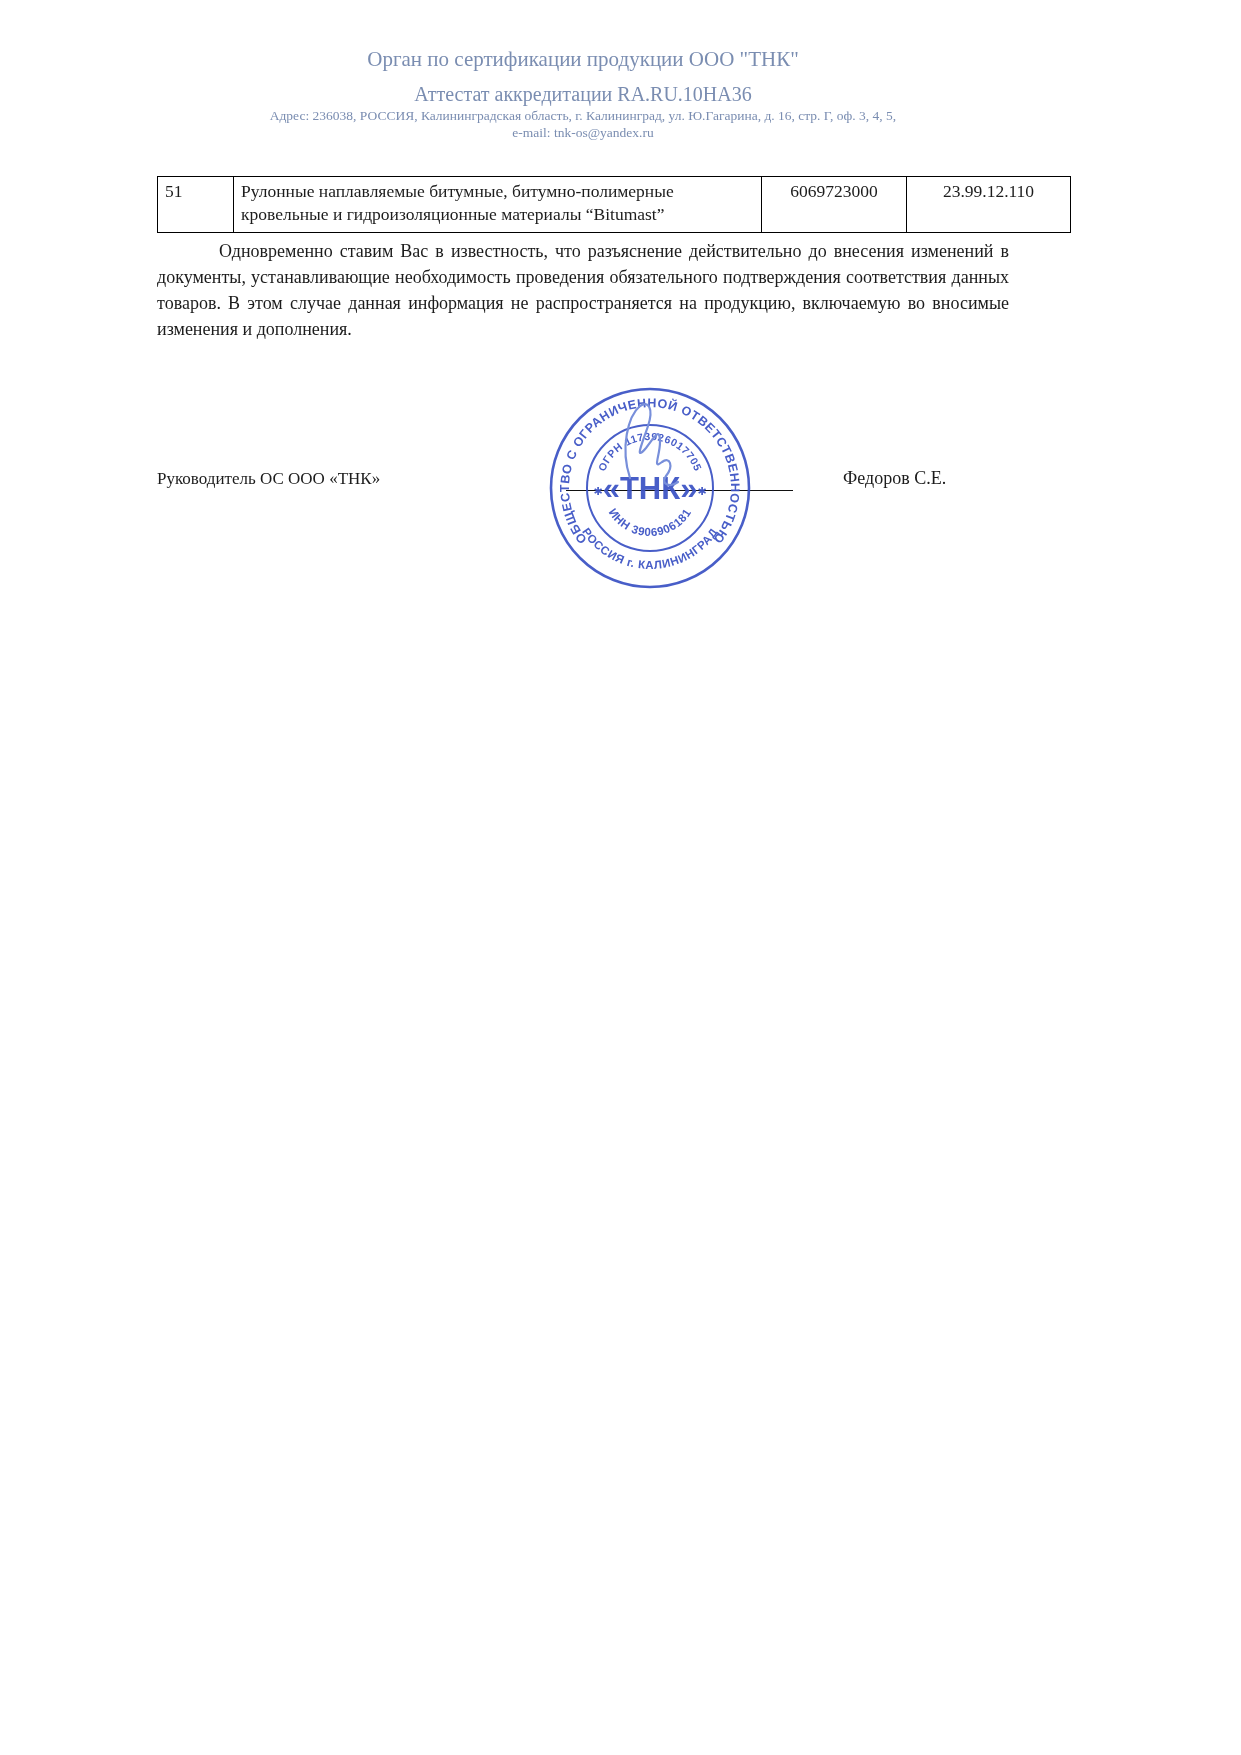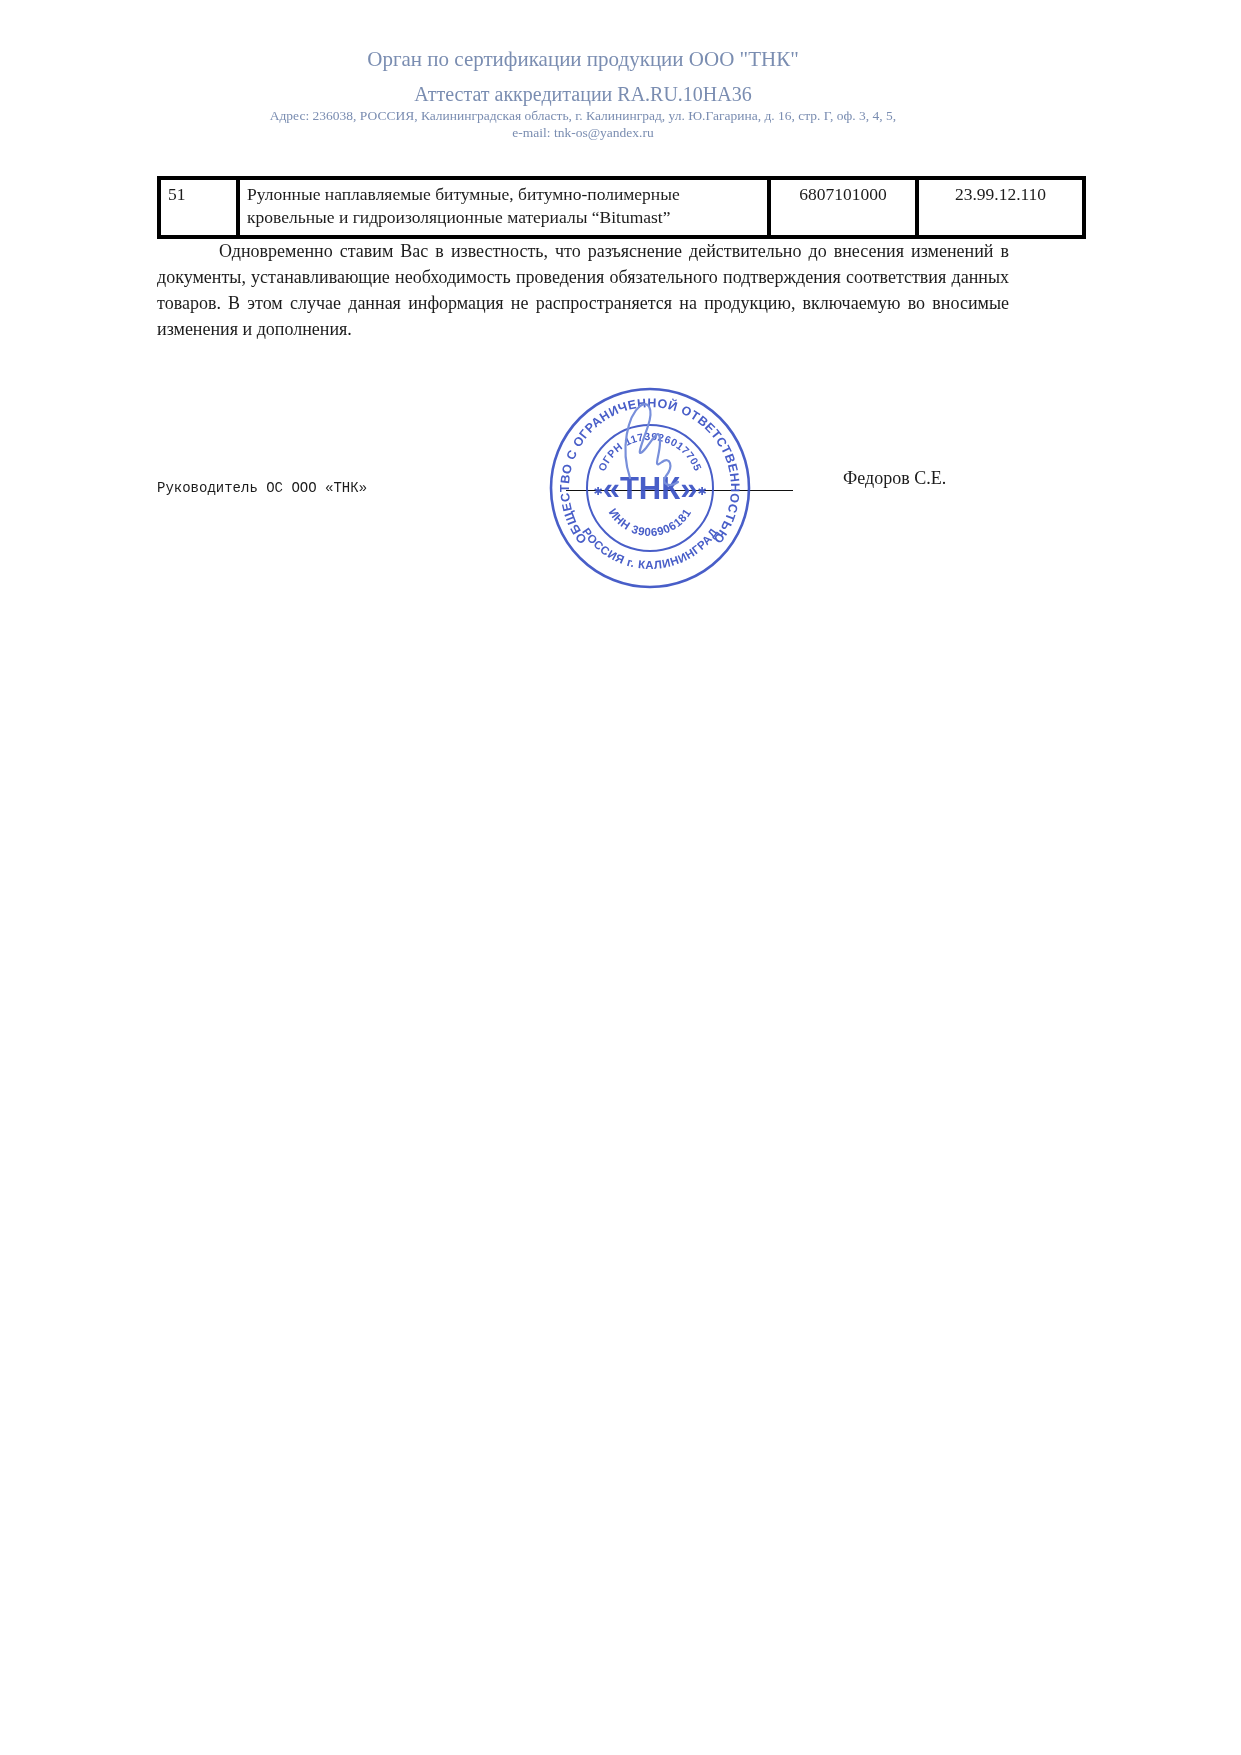--- a/index.html
+++ b/index.html
@@ -20,39 +20,39 @@
   .accreditation{font-size:20px;line-height:25px;margin-top:10px;}
   .addr{font-size:13.5px;line-height:17px;}
   .addr:first-of-type{margin-top:4px;}
   
   .product-table{
     position:absolute;left:157px;top:176px;width:853px;
     border-collapse:collapse;table-layout:fixed;
     font-size:17.5px;
   }
   .product-table td{
-    border:4px solid #000000;
+    border:1px solid #000000;
     vertical-align:top;
     padding:3px 7px 6px 7px;
     line-height:23px;
   }
   .c-num{width:61px;}
   .c-desc{width:513px;}
   .c-code1{width:130px;text-align:center;}
   .c-code2{width:149px;text-align:center;}
   
   .body-text{
     position:absolute;left:157px;top:238px;width:852px;
     font-size:18px;line-height:26px;text-align:justify;
   }
   .body-text p{margin:0;}
   .p2{text-indent:62px;text-align-last:left;}
   .p1{text-align-last:left;}
   
-  .sig-role{position:absolute;left:157px;top:480px;font-size:14px;font-family:Liberation Mono, monospace;}
+  .sig-role{position:absolute;left:157px;top:469px;font-size:17px;}
   .sig-name{position:absolute;left:843px;top:468px;font-size:18px;}
   .sig-line{
     position:absolute;left:566px;top:490px;width:227px;height:0;
     border-top:1.6px solid #111;
   }
   
   .stamp{position:absolute;left:545px;top:383px;width:210px;height:210px;opacity:0.93;}
   .stamp circle{fill:none;stroke:var(--stamp-blue,#3b52c4);}
   .ring-outer{stroke-width:2.6;}
   .ring-inner{stroke-width:2;}
@@ -88,21 +88,21 @@
     <div class="accreditation">Аттестат аккредитации RA.RU.10НА36</div>
     <div class="addr">Адрес: 236038, РОССИЯ, Калининградская область, г. Калининград, ул. Ю.Гагарина, д. 16, стр. Г, оф. 3, 4, 5,</div>
     <div class="addr">e-mail: tnk-os@yandex.ru</div>
   </div>
 
   <table class="product-table">
     <tbody>
         <tr>
       <td class="c-num">51</td>
       <td class="c-desc">Рулонные наплавляемые битумные, битумно-полимерные кровельные и гидроизоляционные материалы “Bitumast”</td>
-      <td class="c-code1">6807101000</td>
+      <td class="c-code1">6069723000</td>
       <td class="c-code2">23.99.12.110</td>
     </tr>
   </tbody>
     </table>
 
   <div class="body-text">
     <p class="p2">Одновременно ставим Вас в известность, что разъяснение действительно до внесения изменений в документы, устанавливающие необходимость проведения обязательного подтверждения соответствия данных товаров. В этом случае данная информация не распространяется на продукцию, включаемую во вносимые изменения и дополнения.</p>
   </div>
 
   <div class="sig-role">Руководитель ОС ООО «ТНК»</div>

